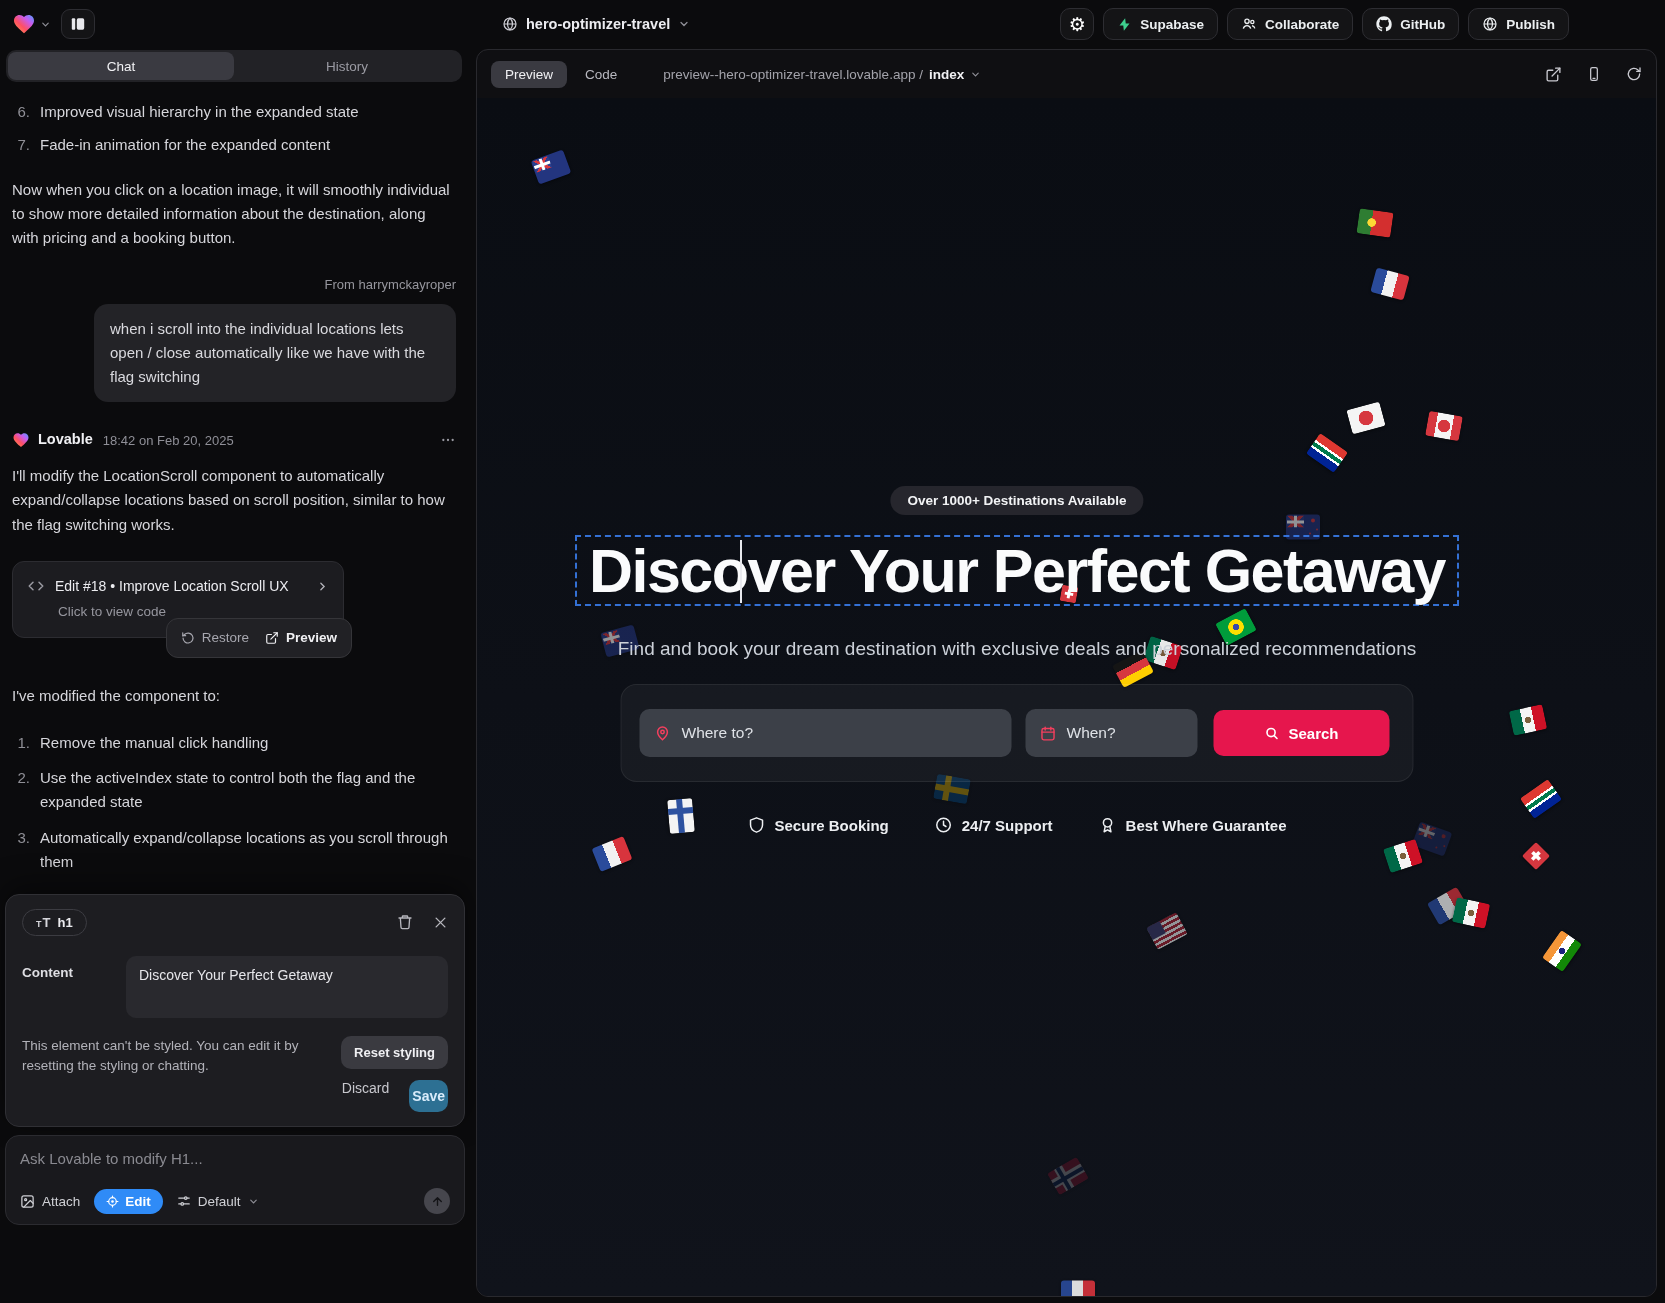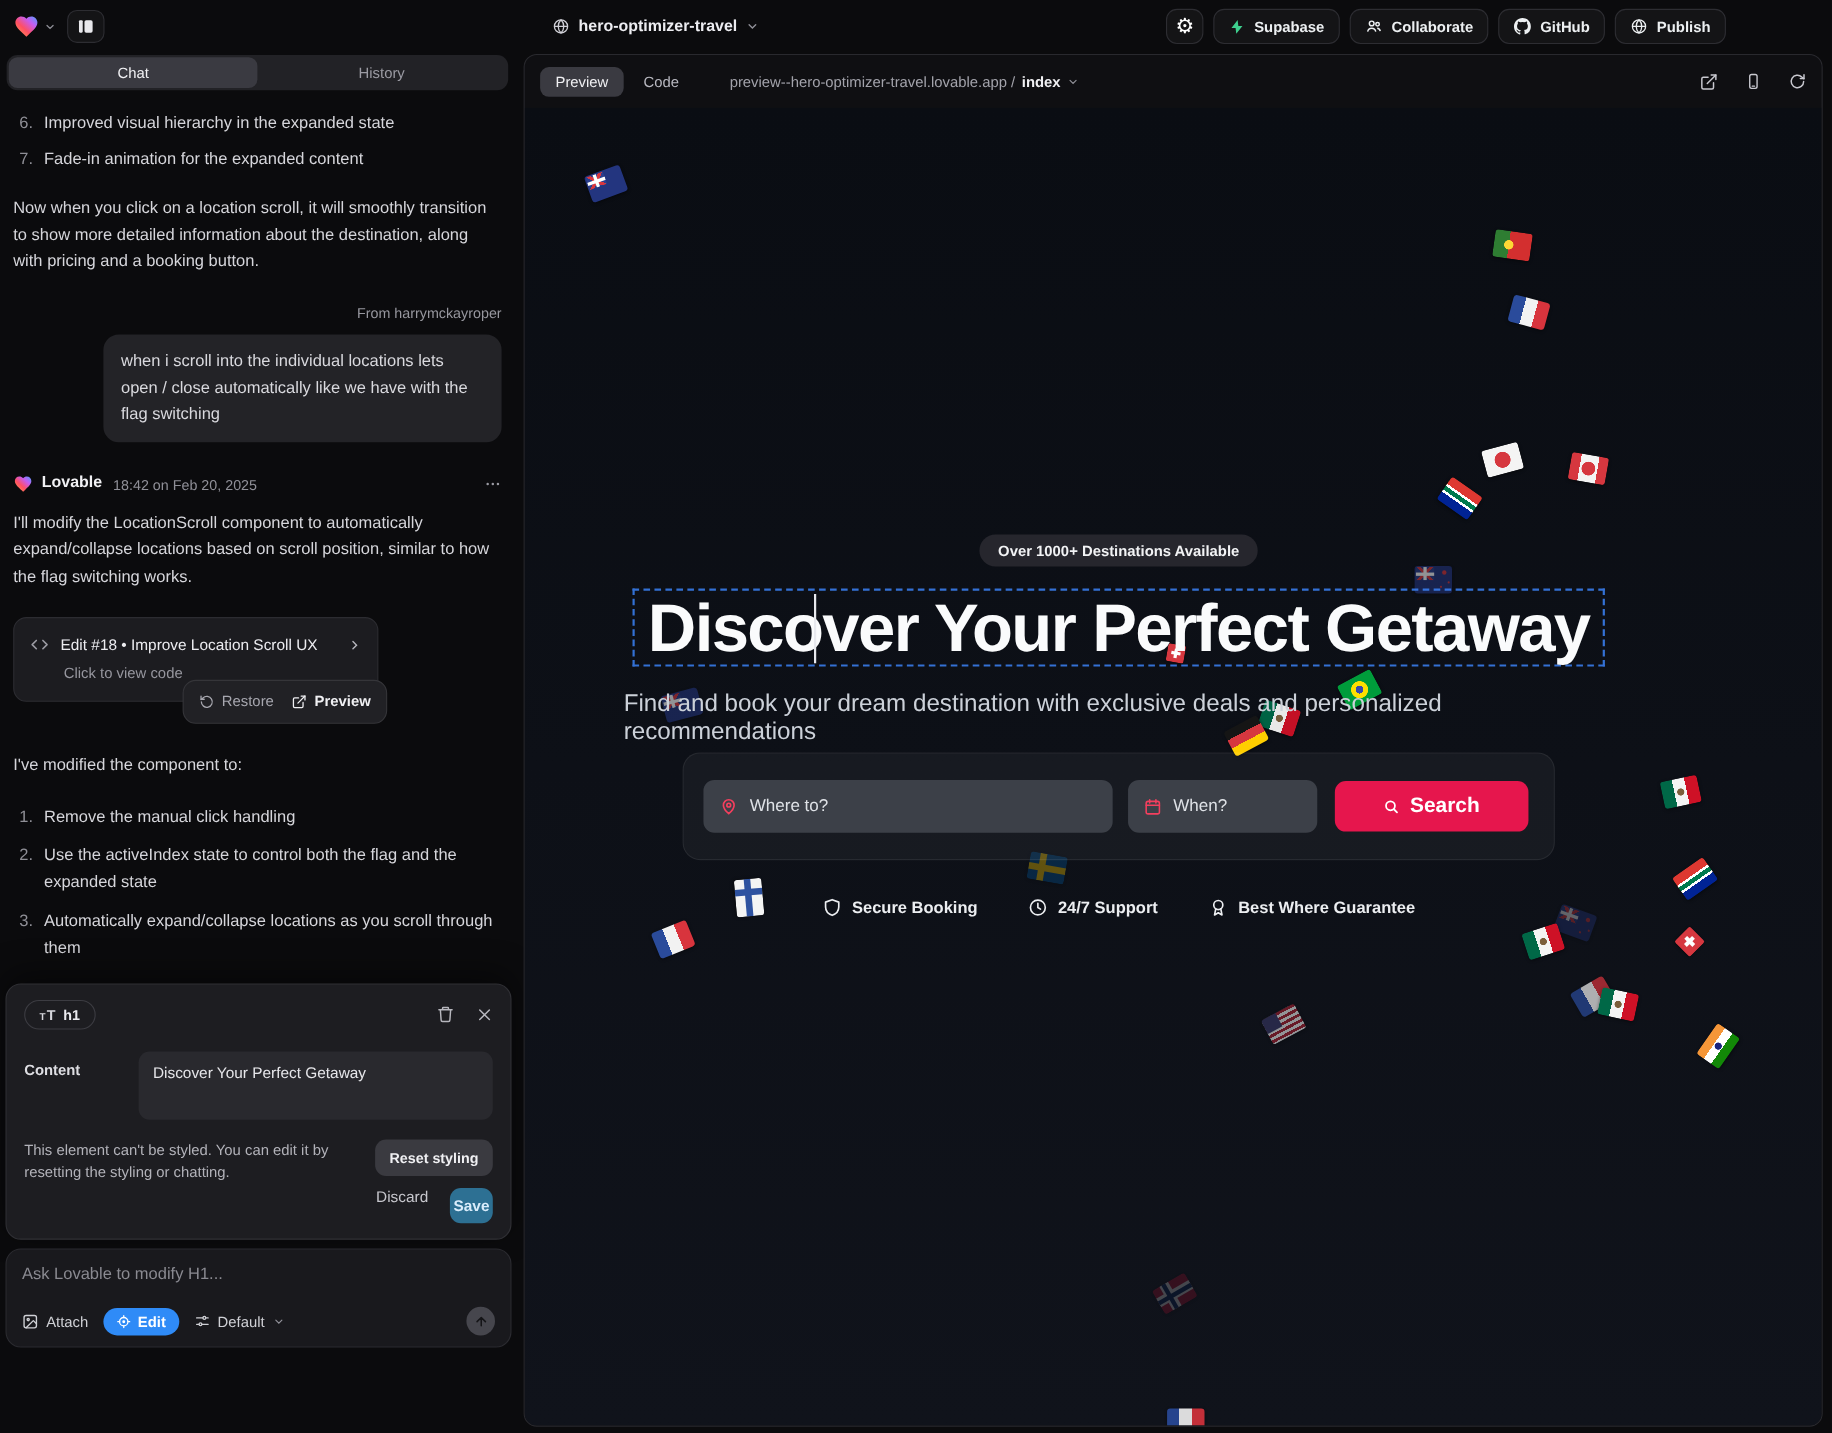--- a/index.html
+++ b/index.html
@@ -85,27 +85,27 @@
   .ph-icons{margin-left:auto;display:flex;align-items:center;gap:24px;color:#c9c9d0}
   .ph-icons .ibtn{cursor:pointer}
 
   .viewport{position:relative;flex:1;background:linear-gradient(180deg,#0a0d13 0%,#0d1017 50%,#10131b 100%);overflow:hidden}
   .flaglayer{position:absolute;inset:0;z-index:1}
   .hero{position:absolute;left:0;top:0;width:1080px;z-index:2}
   .badge{position:absolute;top:388px;left:50%;transform:translateX(-50%);background:#26262d;border-radius:999px;padding:7px 17px;font-size:13.5px;font-weight:600;color:#f2f3f5;white-space:nowrap}
   .h1box{position:absolute;top:437px;left:50%;transform:translateX(-50%);width:884px;height:71px;border:2px dashed rgba(59,130,246,.85);display:flex;align-items:center;justify-content:center}
   .h1box h1{font-size:61px;font-weight:800;letter-spacing:-1.5px;color:#fafbfc;white-space:nowrap}
   .caret{position:absolute;left:163px;top:3px;width:2px;height:63px;background:#e8e9ee}
-  .subhead{position:absolute;top:528px;left:50%;transform:translateX(-50%);width:900px;font-size:22px;color:#ccd1d9}
+  .subhead{position:absolute;top:540px;left:50%;transform:translateX(-50%);width:900px;text-align:center;font-size:19px;color:#ccd1d9}
   .searchcard{position:absolute;top:586px;left:50%;transform:translateX(-50%);width:793px;height:98px;background:rgba(255,255,255,.045);border:1px solid rgba(255,255,255,.07);border-radius:16px;display:flex;align-items:center;gap:14px;padding:0 18px}
   .sinput{display:flex;align-items:center;gap:10px;background:rgba(120,126,138,.38);border-radius:10px;height:48px;padding:0 14px}
   .sinput input{background:transparent;border:none;outline:none;color:#e8eaee;font-size:15.5px;font-family:Liberation Sans, sans-serif;width:100%}
   .sinput input::placeholder{color:#dfe2e7}
   .sin-where{width:372px}.sin-when{width:172px}
-  .search-btn{width:176px;height:46px;margin-left:2px;background:#e6164d;border:none;border-radius:10px;color:#fff;font-size:19px;font-weight:700;display:flex;align-items:center;justify-content:center;gap:9px;cursor:pointer;font-family:inherit}
+  .search-btn{width:176px;height:46px;margin-left:2px;background:#e6164d;border:none;border-radius:10px;color:#fff;font-size:15px;font-weight:700;display:flex;align-items:center;justify-content:center;gap:9px;cursor:pointer;font-family:inherit}
   .features{position:absolute;top:718px;left:50%;transform:translateX(-50%);display:flex;align-items:center;gap:46px;white-space:nowrap}
   .feat{display:flex;align-items:center;gap:9px;font-size:15px;font-weight:600;color:#eceef1}
 
   
   .flag{position:absolute;width:34px;height:25px;border-radius:3px;box-shadow:0 1px 3px rgba(0,0,0,.45)}
   .flag-fr{background:linear-gradient(90deg,#2a4b9b 0 33%,#f2f2f2 33% 66%,#d8343d 66%)}
   .flag-pt{background:radial-gradient(circle at 40% 50%,#fdd835 0 4px,transparent 4.5px),linear-gradient(90deg,#2e7d32 0 40%,#d32f2f 40%)}
   .flag-jp{background:radial-gradient(circle at 50% 50%,#d6373f 0 7px,transparent 7.5px),#f4f4f4}
   .flag-ca{background:radial-gradient(circle at 50% 50%,#d6373f 0 6px,transparent 6.5px),linear-gradient(90deg,#d6373f 0 26%,#f4f4f4 26% 74%,#d6373f 74%)}
   .flag-za{background:conic-gradient(from 300deg at 0% 50%,#ffb915 0 60deg,transparent 60deg),linear-gradient(180deg,#de3831 0 33%,#fff 33% 42%,#007a4d 42% 58%,#fff 58% 67%,#002395 67%)}
@@ -222,21 +222,21 @@
   <div class="chat">
     <div class="numrow">
         <span class="num">6.</span>
         <span>Improved visual hierarchy in the expanded state</span>
       </div>
     <div class="numrow">
         <span class="num">7.</span>
         <span>Fade-in animation for the expanded content</span>
       </div>
 
-    <div class="para">Now when you click on a location scroll, it will smoothly transition to show more detailed information about the destination, along with pricing and a booking button.</div>
+    <div class="para">Now when you click on a location image, it will smoothly individual to show more detailed information about the destination, along with pricing and a booking button.</div>
 
     <div class="fromlbl">From harrymckayroper</div>
     <div class="bubble">when i scroll into the individual locations lets open / close automatically like we have with the flag switching</div>
 
     <div class="asst-head">
       <span>
         <svg width="18" height="18" viewBox="0 0 24 24">
             <defs>
               <linearGradient id="hg2" x1="0" y1="1" x2="1" y2="0">
                 <stop offset="0" stop-color="#ffa04d"></stop>

